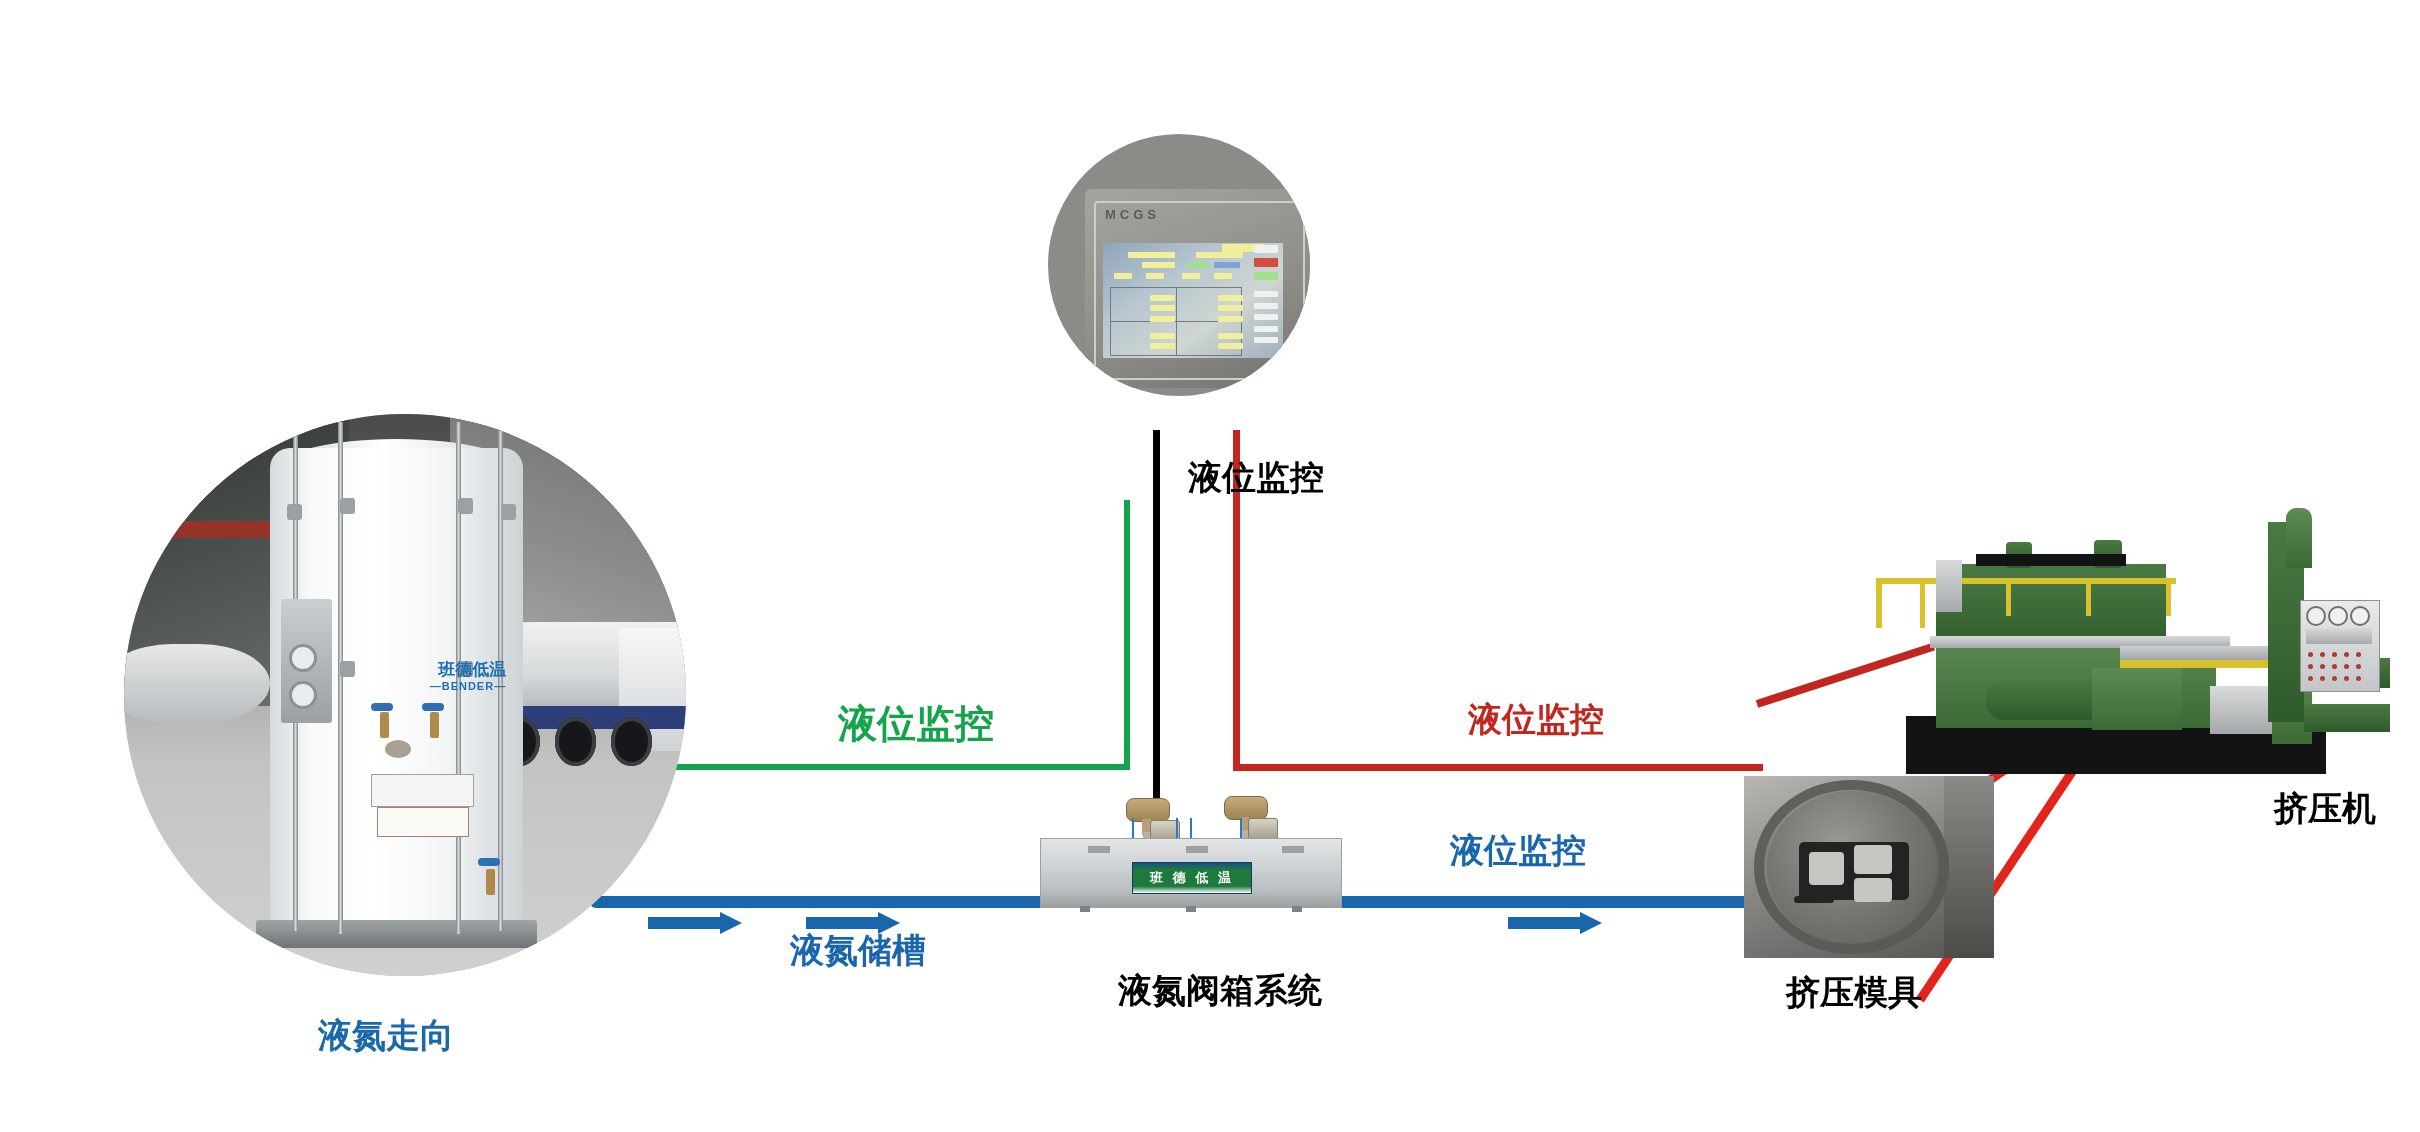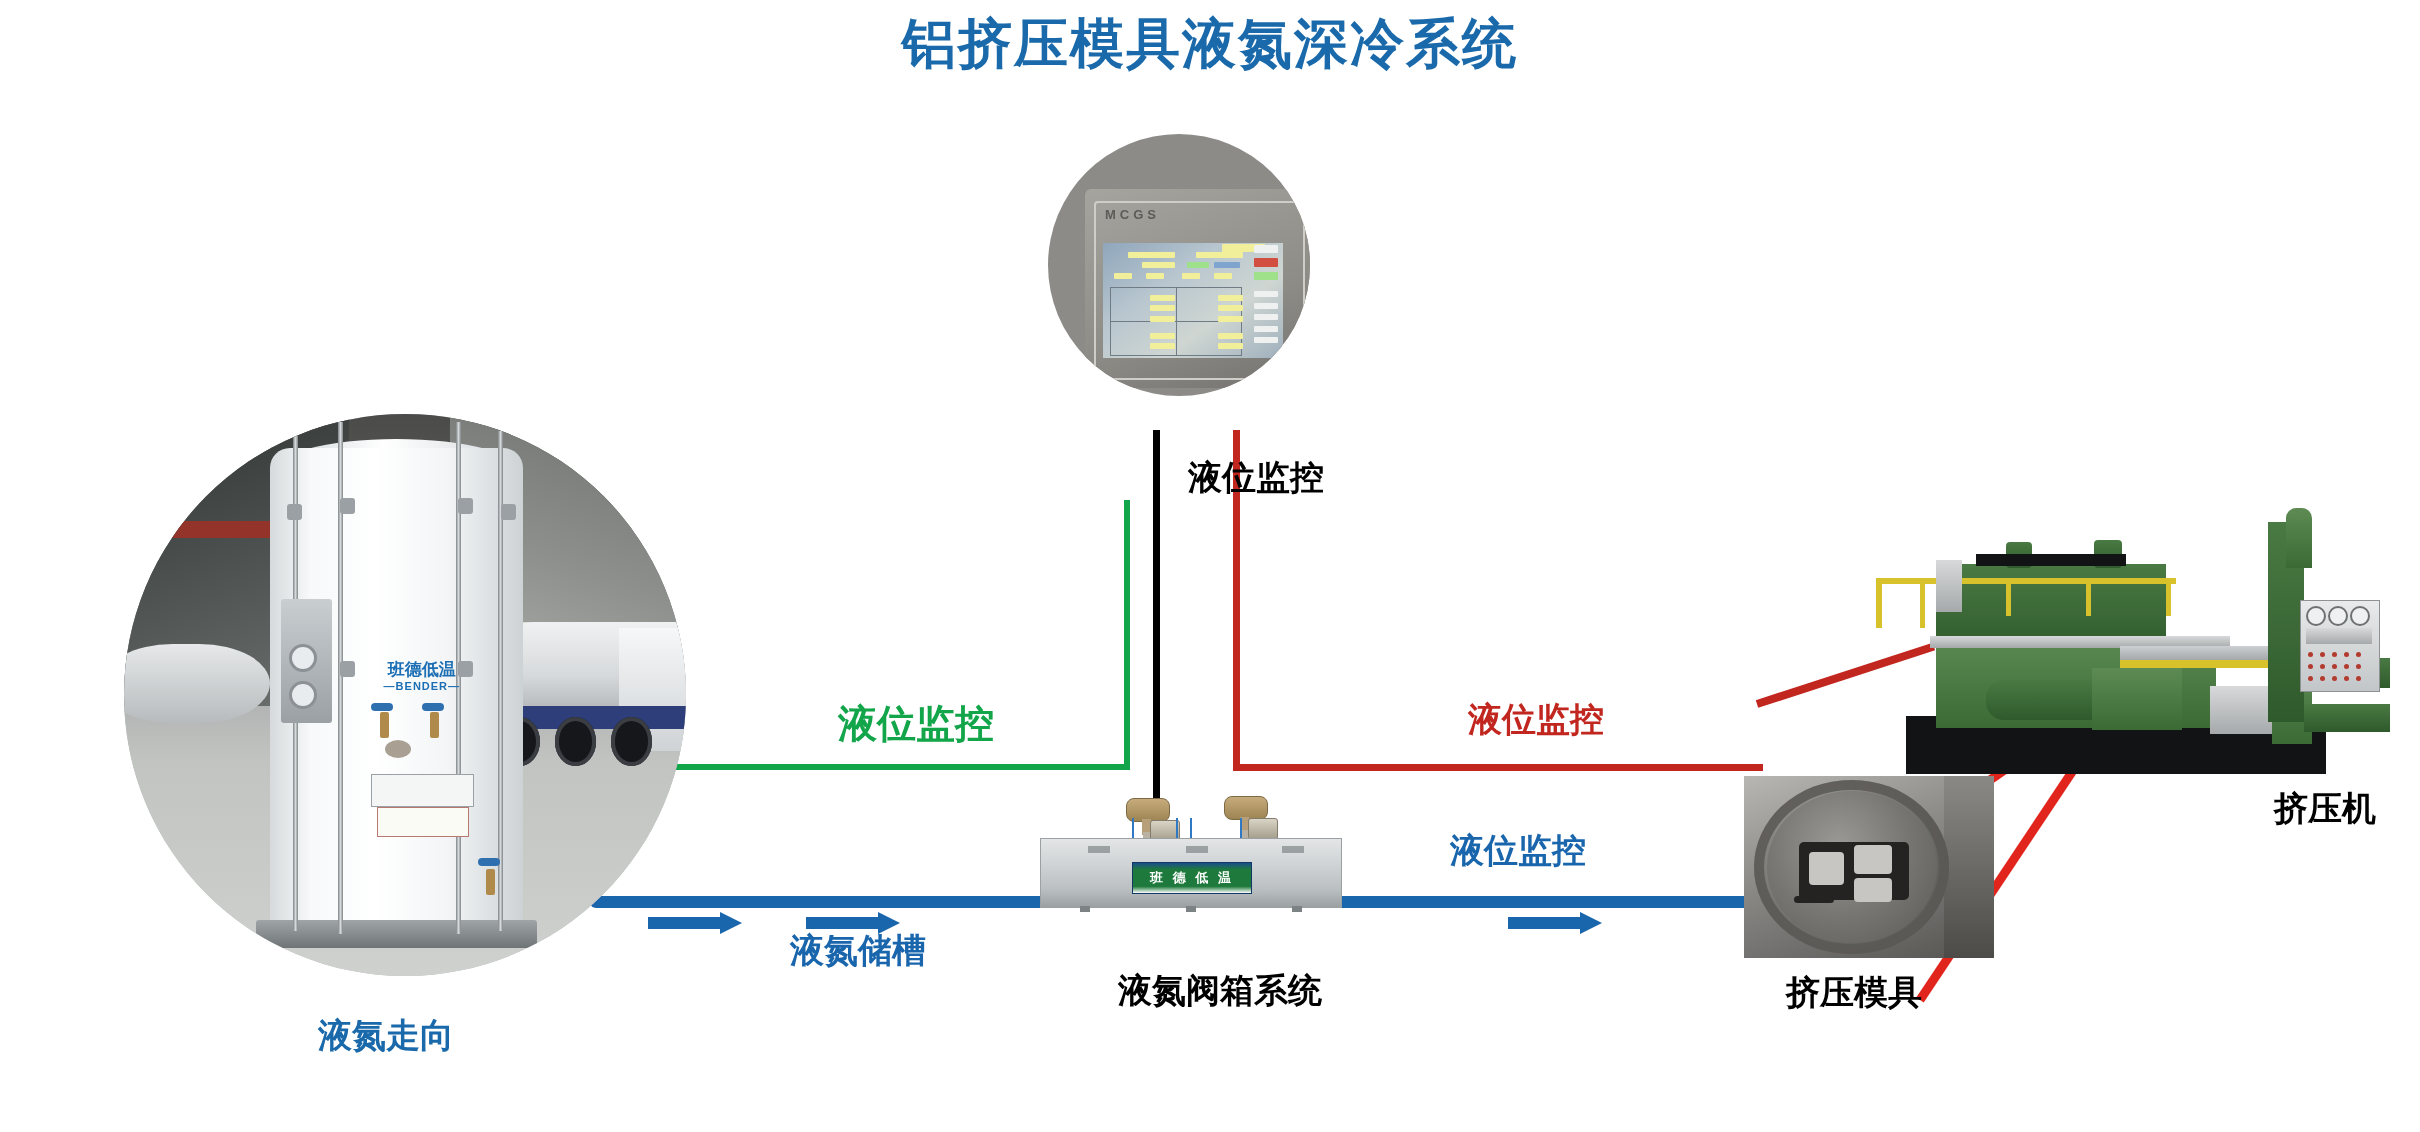--- a/index.html
+++ b/index.html
@@ -57,21 +57,21 @@
     background:linear-gradient(90deg,#cdd2d5,#ffffff 45%,#d2d7da);
     border-radius:50%/100% 100% 0 0;}
   .tk-base{position:absolute;left:23.5%;top:90%;width:50%;height:5%;
     background:linear-gradient(180deg,#9fa4a7,#6f7477);border-radius:3px;}
   .tk-rod{position:absolute;width:5px;background:linear-gradient(90deg,#7e8486,#d5d9db,#7e8486);}
   .tk-clamp{position:absolute;width:15px;height:16px;background:#9aa0a3;border-radius:3px;}
   .tk-panel{position:absolute;left:28%;top:33%;width:9%;height:22%;
     background:linear-gradient(180deg,#c9ced1,#9aa0a3);border-radius:3px;}
   .tk-gauge{position:absolute;width:22px;height:22px;border-radius:50%;
     background:#e9ecee;border:3px solid #8b9194;}
-  .tk-logo{position:absolute;left:38%;top:44%;width:30%;text-align:center;
+  .tk-logo{position:absolute;left:38%;top:44%;width:30%;text-align:right;
     color:#1c6fb4;font-size:17px;font-weight:bold;line-height:1.05;}
   .tk-logo .en{font-size:11px;letter-spacing:1px;display:block;margin-top:2px;}
   .tk-plate{position:absolute;left:44%;top:64%;width:18%;height:5.5%;
     background:#f4f6f6;border:1px solid #9aa0a3;}
   .tk-plate2{position:absolute;left:45%;top:70%;width:16%;height:5%;
     background:#fbfbf6;border:1px solid #b6786f;}
   .tk-valve{position:absolute;width:9px;height:26px;background:#b08a4a;border-radius:2px;}
   .tk-valve-hd{position:absolute;width:22px;height:8px;background:#2e6fb0;border-radius:4px;}
   .tk-man{position:absolute;left:46.5%;top:58%;width:26px;height:18px;
     background:#a9a093;border-radius:50%;}
@@ -155,21 +155,20 @@
   .arrow-flow .shaft{position:absolute;left:0;top:5px;height:12px;background:#1a66ad;}
   .arrow-flow .head{position:absolute;top:0;width:0;height:0;
     border-top:11px solid transparent;border-bottom:11px solid transparent;
     border-left:22px solid #1a66ad;}
 </style>
 </head>
 <body>
 
 <div id="stage">
 
-  <div class="title">铝挤压模具液氮深冷系统</div>
 
   <div class="line" style="left:560px;top:764px;width:570px;height:6px;background:#12a54a;"></div>
   <div class="line" style="left:1124px;top:500px;width:6px;height:270px;background:#12a54a;"></div>
   <div class="line" style="left:552px;top:760px;width:14px;height:14px;border-radius:50%;background:#12a54a;"></div>
 
   <div class="line" style="left:1153px;top:430px;width:7px;height:418px;background:#000000;"></div>
 
   <div class="line" style="left:1233px;top:430px;width:7px;height:340px;background:#c1261f;"></div>
   <div class="line" style="left:1233px;top:764px;width:530px;height:7px;background:#c1261f;"></div>
   <div class="line" style="left:1757px;top:700px;width:186px;height:8px;background:#c1261f;

